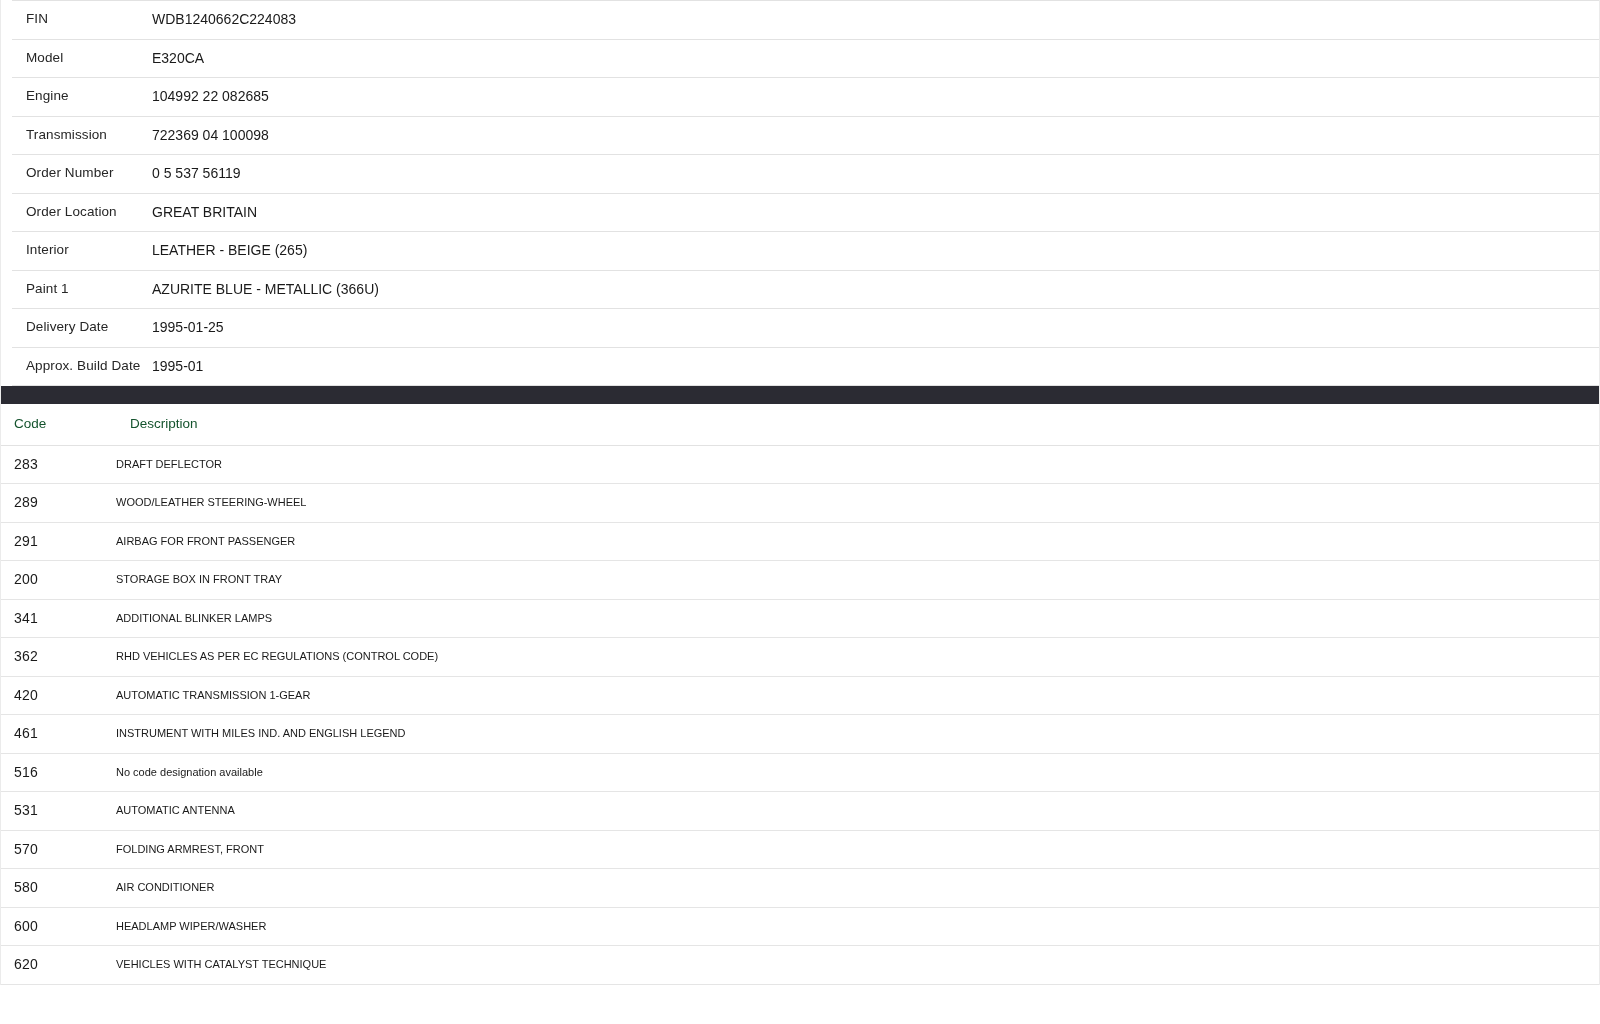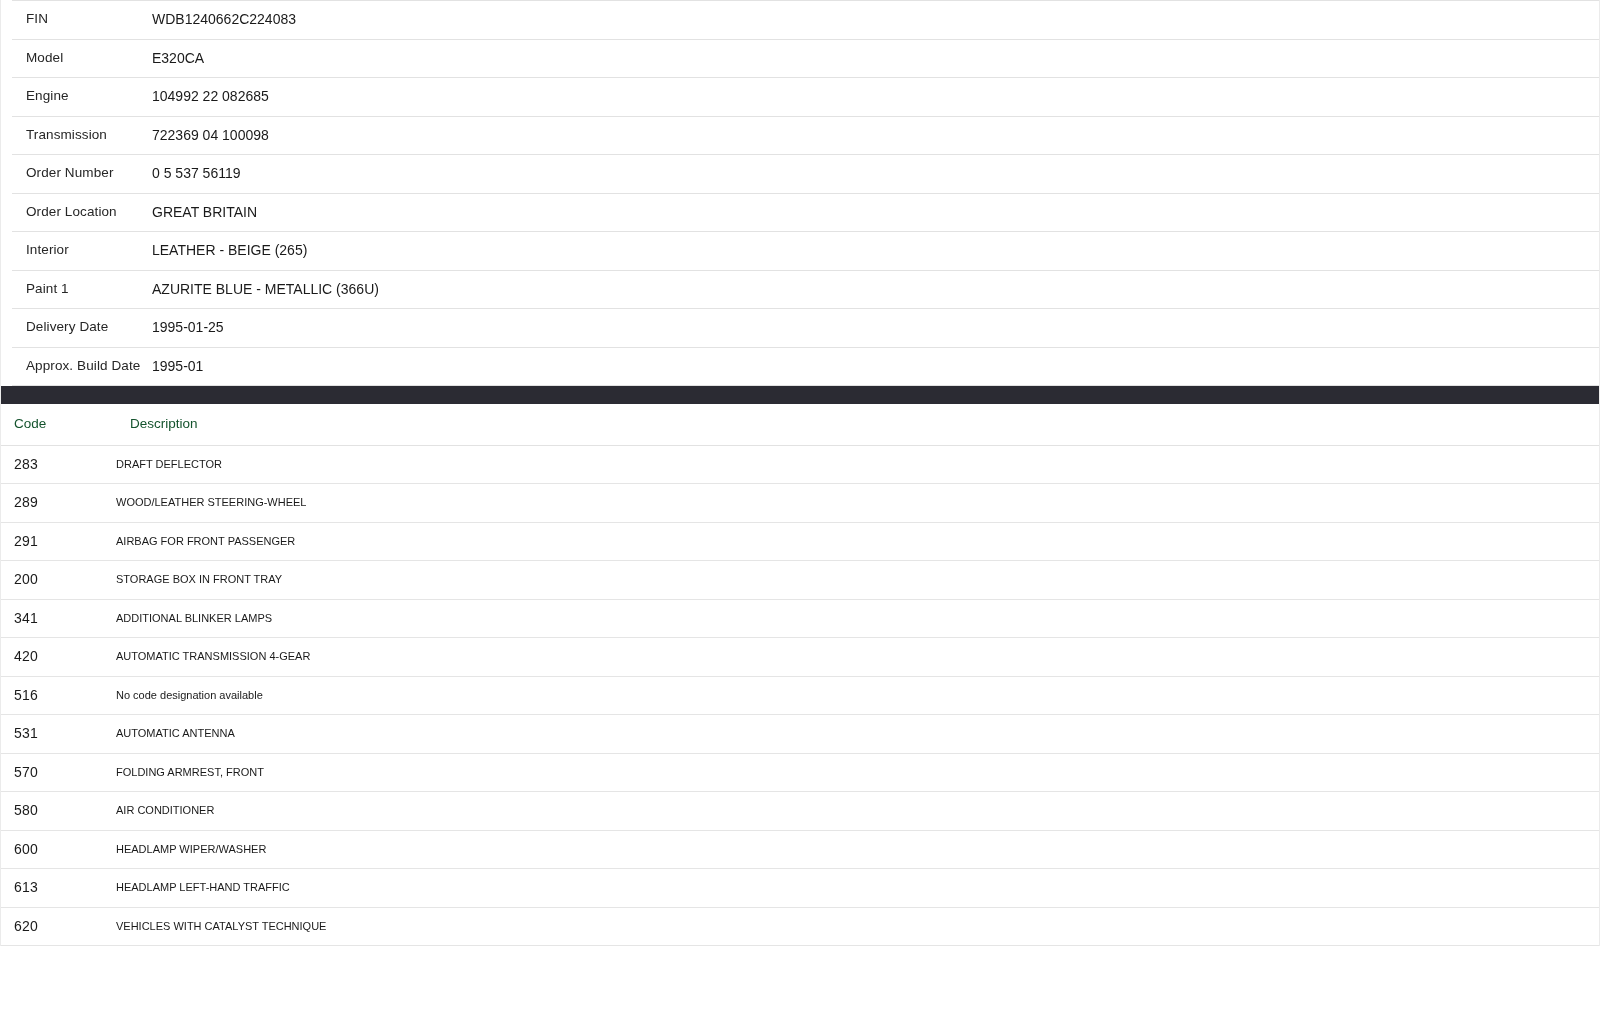--- a/index.html
+++ b/index.html
@@ -195,46 +195,50 @@
         </tr>
         <tr>
           <td class="code-cell col-code">200</td>
           <td class="desc-cell">STORAGE BOX IN FRONT TRAY</td>
         </tr>
         <tr>
           <td class="code-cell col-code">341</td>
           <td class="desc-cell">ADDITIONAL BLINKER LAMPS</td>
         </tr>
         <tr>
+          <td class="code-cell col-code">362</td>
+          <td class="desc-cell">RHD VEHICLES AS PER EC REGULATIONS (CONTROL CODE)</td>
+        </tr>
+        <tr>
           <td class="code-cell col-code">420</td>
-          <td class="desc-cell">AUTOMATIC TRANSMISSION 4-GEAR</td>
+          <td class="desc-cell">AUTOMATIC TRANSMISSION 1-GEAR</td>
+        </tr>
+        <tr>
+          <td class="code-cell col-code">461</td>
+          <td class="desc-cell">INSTRUMENT WITH MILES IND. AND ENGLISH LEGEND</td>
         </tr>
         <tr>
           <td class="code-cell col-code">516</td>
           <td class="desc-cell">No code designation available</td>
         </tr>
         <tr>
           <td class="code-cell col-code">531</td>
           <td class="desc-cell">AUTOMATIC ANTENNA</td>
         </tr>
         <tr>
           <td class="code-cell col-code">570</td>
           <td class="desc-cell">FOLDING ARMREST, FRONT</td>
         </tr>
         <tr>
           <td class="code-cell col-code">580</td>
           <td class="desc-cell">AIR CONDITIONER</td>
         </tr>
         <tr>
           <td class="code-cell col-code">600</td>
           <td class="desc-cell">HEADLAMP WIPER/WASHER</td>
-        </tr>
-        <tr>
-          <td class="code-cell col-code">613</td>
-          <td class="desc-cell">HEADLAMP LEFT-HAND TRAFFIC</td>
         </tr>
         <tr>
           <td class="code-cell col-code">620</td>
           <td class="desc-cell">VEHICLES WITH CATALYST TECHNIQUE</td>
         </tr>
       </tbody>
   </table>
 </div>
 
 </body></html>

